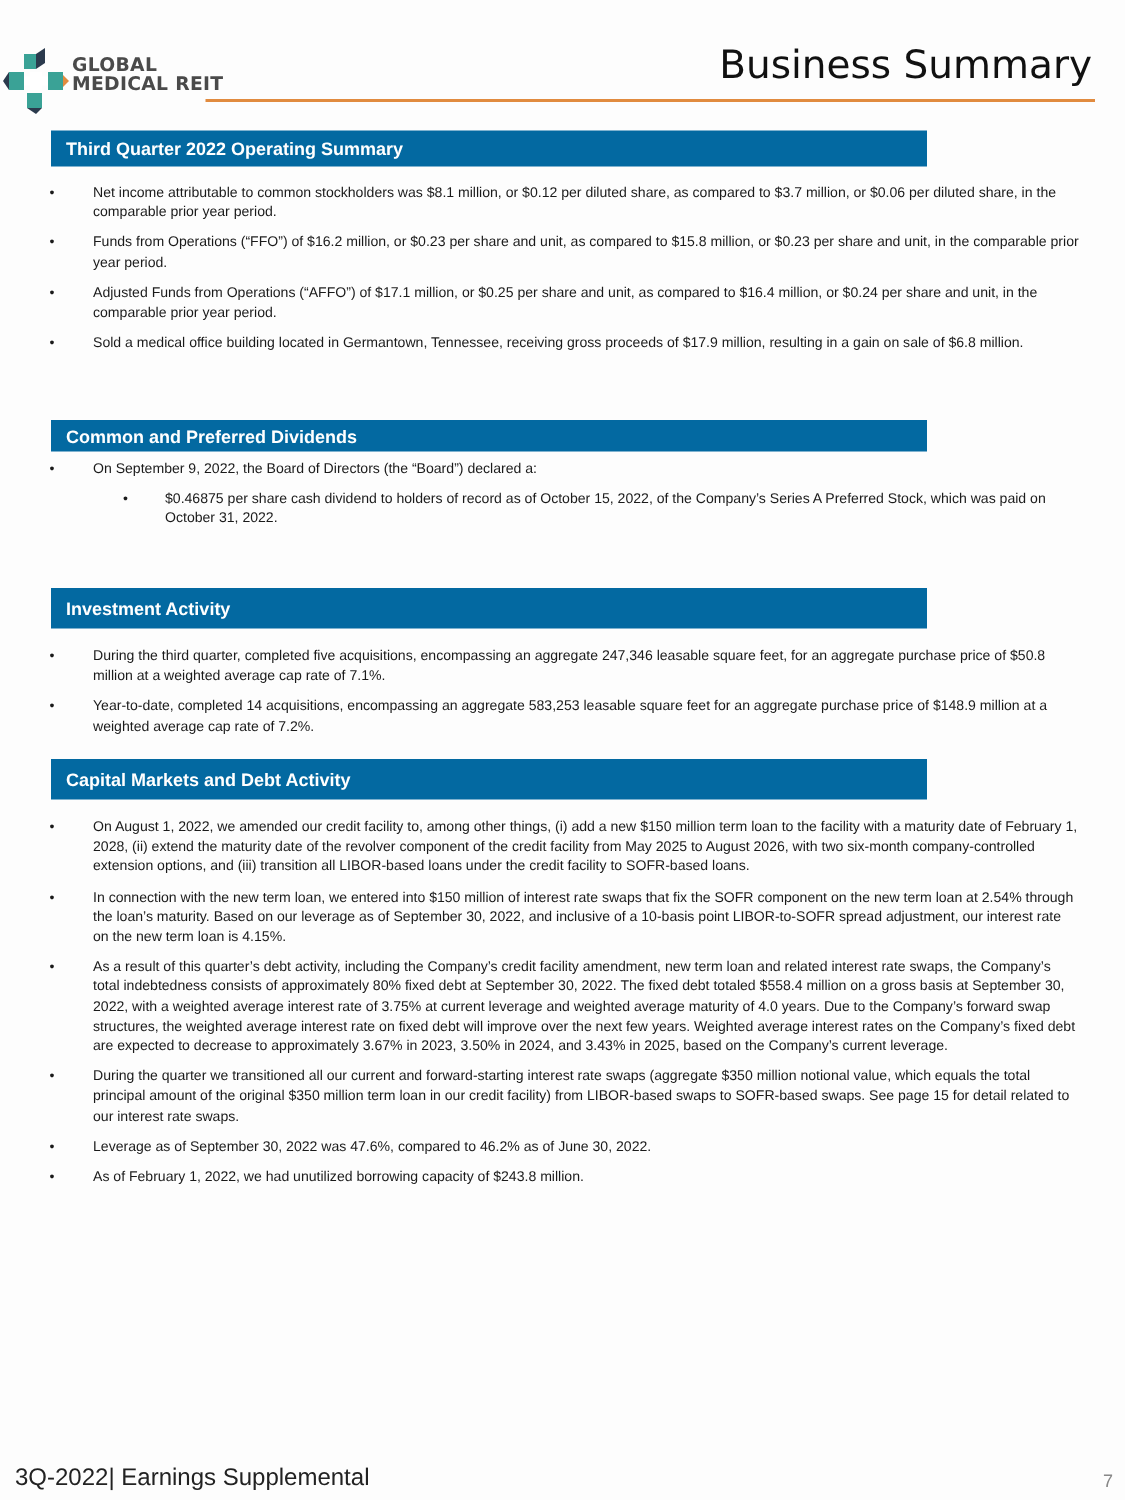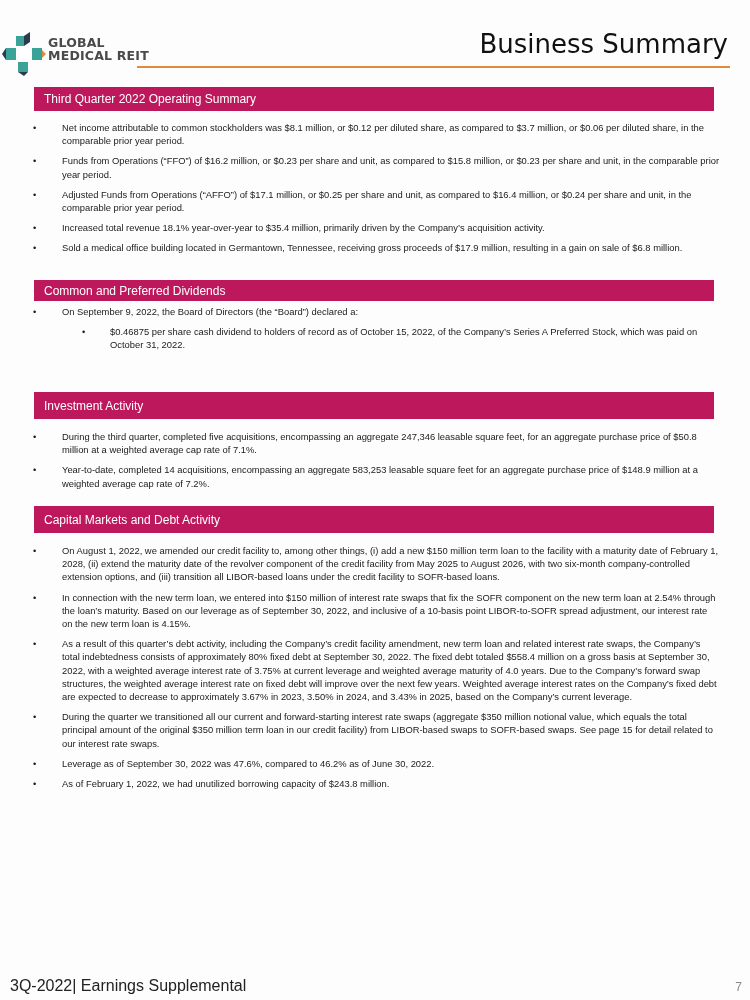--- a/index.html
+++ b/index.html
@@ -16,22 +16,22 @@
       font-size: 12.5px; line-height: 13px; letter-spacing: 0.2px;
       color: #4a4a4a; font-weight: bold;
     }
     .title-rule { position: absolute; left: 137px; top: 66px; width: 593px; height: 2px; background: #e18b3f; }
     .page-title {
       position: absolute; right: 22px; top: 29px;
       font-family: "DejaVu Sans", sans-serif;
       font-size: 26px; color: #111; font-weight: normal;
     }
     .section-bar {
-      position: absolute; left: 34px; width: 680px;
-      background: #be185d; color: #fff; font-weight: normal;
+      position: absolute; left: 34px; width: 584px;
+      background: #0369a1; color: #fff; font-weight: bold;
       font-size: 12px; padding-left: 10px; box-sizing: border-box;
       display: flex; align-items: center;
     }
     .bullets { position: absolute; left: 30px; width: 690px; font-size: 9.4px; line-height: 13.2px; }
     .bullet { position: relative; padding-left: 32px; margin-bottom: 7px; }
     .bullet::before { content: "\2022"; position: absolute; left: 3px; top: 0; }
     .sub { margin-top: 6px; }
     .sub .bullet { padding-left: 80px; }
     .sub .bullet::before { left: 52px; }
     .footer-left { position: absolute; left: 10px; top: 977px; font-size: 16px; color: #222; }
@@ -59,21 +59,20 @@
 <div class="title-rule"></div>
 <div class="page-title">Business Summary</div>
 
 <div class="section-bar" style="top:87px;height:24px;">
   <span>Third Quarter 2022 Operating Summary</span>
 </div>
 <div class="bullets" style="top:121px;">
   <div class="bullet">Net income attributable to common stockholders was $8.1 million, or $0.12 per diluted share, as compared to $3.7 million, or $0.06 per diluted share, in the comparable prior year period.</div>
   <div class="bullet">Funds from Operations (“FFO”) of $16.2 million, or $0.23 per share and unit, as compared to $15.8 million, or $0.23 per share and unit, in the comparable prior year period.</div>
   <div class="bullet">Adjusted Funds from Operations (“AFFO”) of $17.1 million, or $0.25 per share and unit, as compared to $16.4 million, or $0.24 per share and unit, in the comparable prior year period.</div>
-  <div class="bullet">Increased total revenue 18.1% year-over-year to $35.4 million, primarily driven by the Company’s acquisition activity.</div>
   <div class="bullet">Sold a medical office building located in Germantown, Tennessee, receiving gross proceeds of $17.9 million, resulting in a gain on sale of $6.8 million.</div>
 </div>
 
 <div class="section-bar" style="top:280px;height:21px;">
   <span>Common and Preferred Dividends</span>
 </div>
 <div class="bullets" style="top:305px;">
   <div class="bullet">
     <span>On September 9, 2022, the Board of Directors (the “Board”) declared a:</span>
   </div>

